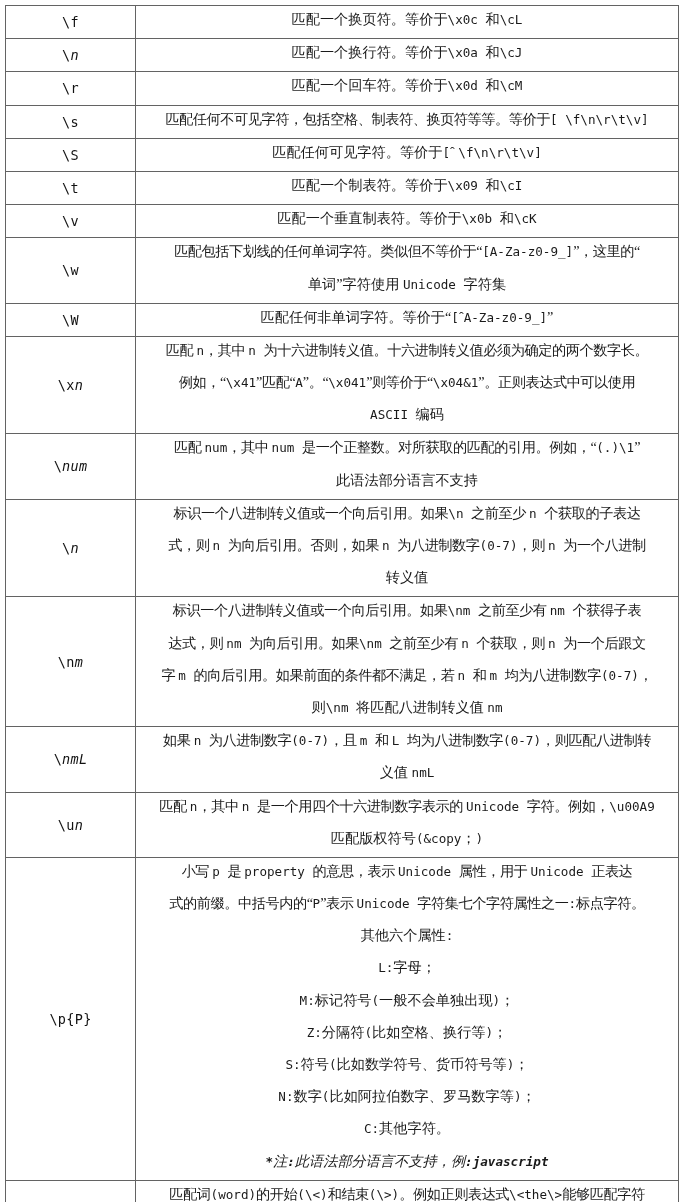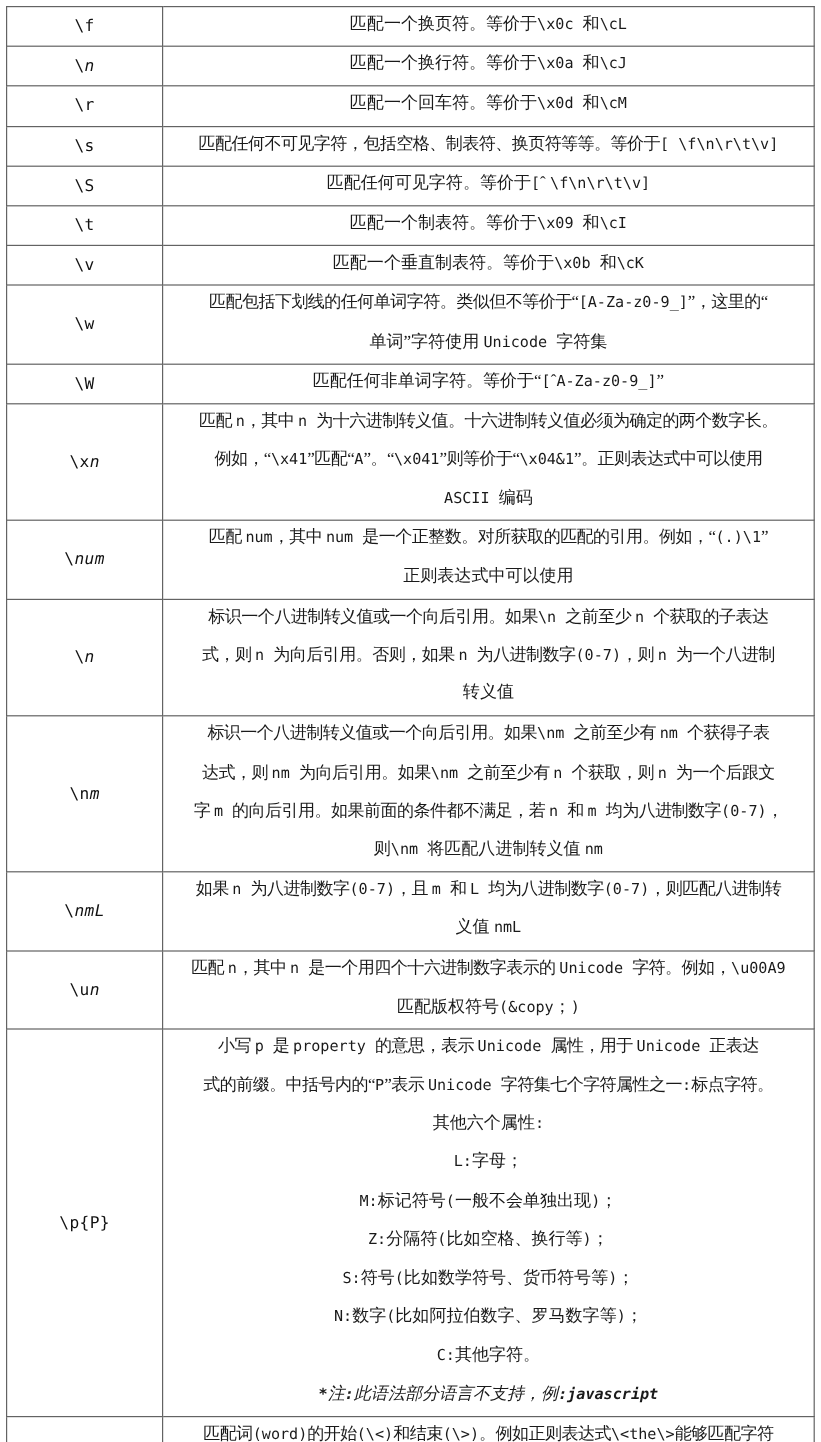--- a/index.html
+++ b/index.html
@@ -177,21 +177,21 @@
             <span class="dline tighter">例如，“<span class="mono">\x41</span>”匹配“<span class="mono">A</span>”。“<span class="mono">\x041</span>”则等价于“<span class="mono">\x04&amp;1</span>”。正则表达式中可以使用</span>
             <span class="dline"><span class="mono">ASCII </span>编码</span>
           </td>
         </tr>
         <tr>
           <td class="cell-token">
             <span class="tok-line">\<i>num</i></span>
           </td>
           <td class="cell-desc">
             <span class="dline tighter">匹配 <span class="mono">num</span>，其中 <span class="mono">num </span>是一个正整数。对所获取的匹配的引用。例如，“<span class="mono">(.)\1</span>”</span>
-            <span class="dline">正则表达式中可以使用</span>
+            <span class="dline">此语法部分语言不支持</span>
           </td>
         </tr>
         <tr>
           <td class="cell-token">
             <span class="tok-line">\<i>n</i></span>
           </td>
           <td class="cell-desc">
             <span class="dline tighter">标识一个八进制转义值或一个向后引用。如果<span class="mono">\n </span>之前至少 <span class="mono">n </span>个获取的子表达</span>
             <span class="dline tighter">式，则 <span class="mono">n </span>为向后引用。否则，如果 <span class="mono">n </span>为八进制数字<span class="mono">(0-7)</span>，则 <span class="mono">n </span>为一个八进制</span>
             <span class="dline">转义值</span>

